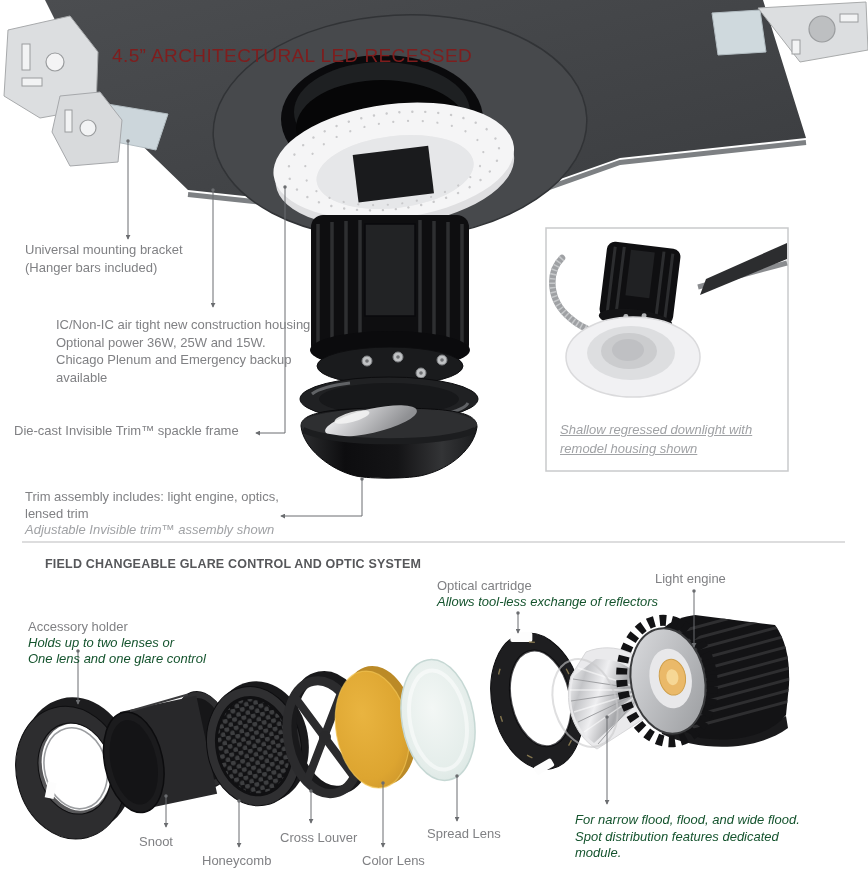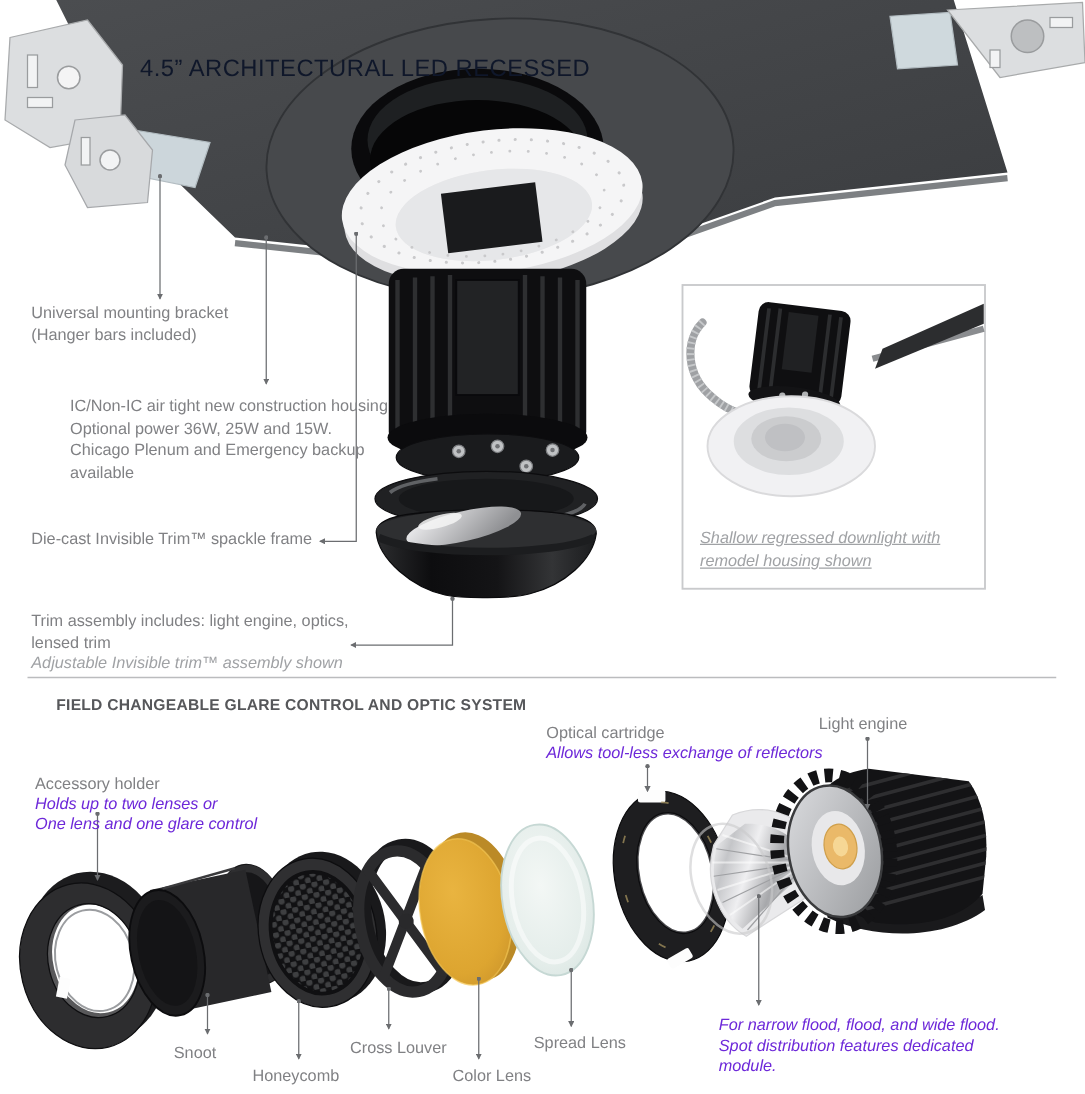--- a/index.html
+++ b/index.html
@@ -1,22 +1,22 @@
 <!DOCTYPE html>
 <html><head>
 <meta charset="utf-8">
 <style>
   html,body{margin:0;padding:0;background:#ffffff;}
   #stage{position:relative;width:868px;height:875px;background:#ffffff;overflow:hidden;
          font-family:"Liberation Sans","DejaVu Sans",sans-serif;}
   #art{position:absolute;left:0;top:0;z-index:1;}
   .txt{position:absolute;z-index:3;color:#808184;font-size:13px;line-height:17px;white-space:nowrap;}
-  .title{color:#0f172a;font-size:19px;letter-spacing:.4px;font-weight:400;}
+  .title{color:#7f1d1d;font-size:19px;letter-spacing:.4px;font-weight:400;}
   .heading{color:#56575a;font-weight:bold;font-size:12.5px;letter-spacing:.2px;padding-left:20px;}
-  .ital{font-style:italic;color:#6d28d9;}
+  .ital{font-style:italic;color:#14532d;}
   .note{font-style:italic;color:#a0a2a5;}
   .lh18{line-height:18px;}
 </style>
 </head>
 <body>
 
 <div id="stage">
 
 <svg id="art" width="868" height="875" viewBox="0 0 868 875">
   <defs>
@@ -306,21 +306,21 @@
     <div>(Hanger bars included)</div>
   </div>
 
   <div class="txt" style="left:35px;top:316px;line-height:17.5px;margin-left:21px;">
     <div>IC/Non-IC air tight new construction housing</div>
     <div>Optional power 36W, 25W and 15W.</div>
     <div>Chicago Plenum and Emergency backup</div>
     <div>available</div>
   </div>
 
-  <div class="txt" style="left:25px;top:422px;text-align:center;">Die-cast Invisible Trim™ spackle frame</div>
+  <div class="txt" style="left:14px;top:422px;text-align:center;">Die-cast Invisible Trim™ spackle frame</div>
 
   <div class="txt" style="left:25px;top:477px;line-height:16.5px;margin-top:12px;">
     <div>Trim assembly includes: light engine, optics,</div>
     <div>lensed trim</div>
     <div class="note">Adjustable Invisible trim™ assembly shown</div>
   </div>
 
   <div class="txt note" style="left:560px;top:420px;line-height:19px;text-decoration:underline;">
     <div>Shallow regressed downlight with</div>
     <div>remodel housing shown</div>

